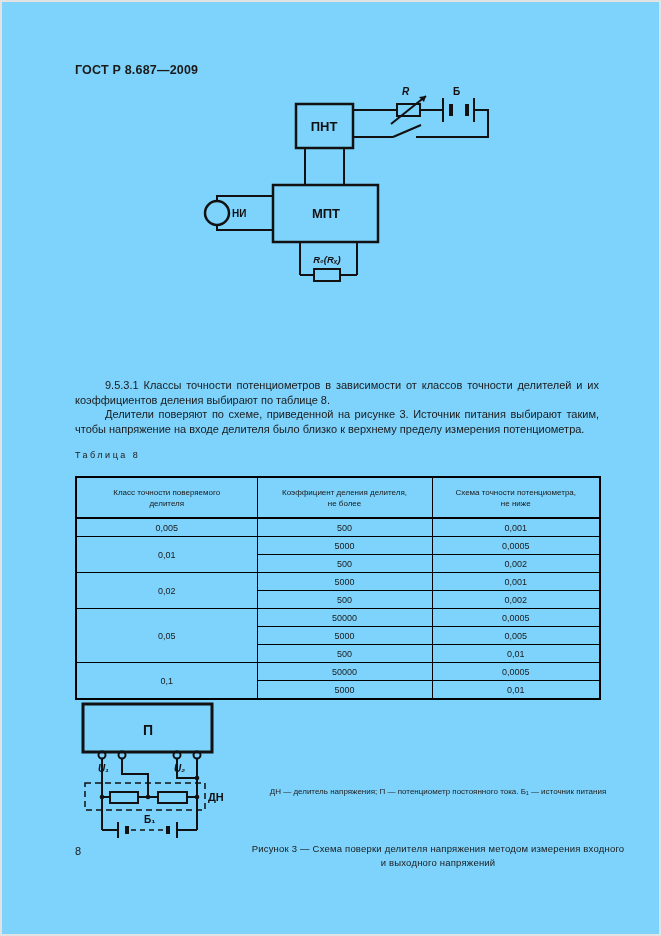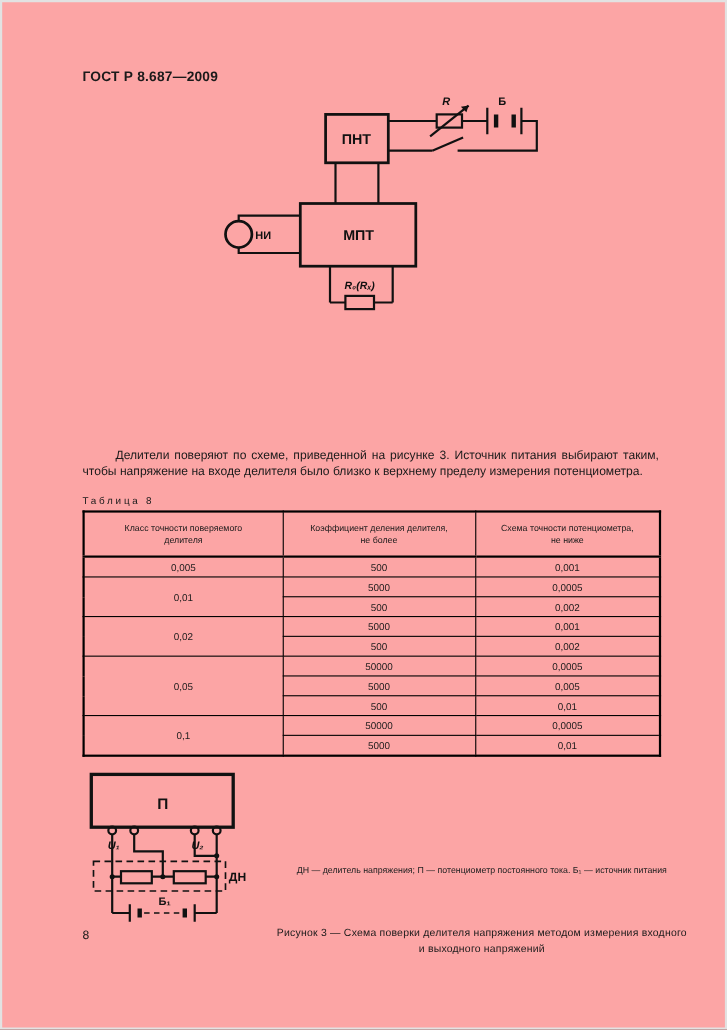--- a/index.html
+++ b/index.html
@@ -1,39 +1,39 @@
 <!DOCTYPE html>
 <html><head>
 <meta charset="utf-8">
 <style>
   html,body{margin:0;padding:0;background:#888;}
   .page{
     position:relative;
     width:661px;height:936px;
-    background:#fca5a5;
+    background:#7dd3fc;
     box-shadow:inset 0 0 0 2px #e2e2e2;
     font-family:"Liberation Sans","DejaVu Sans",sans-serif;
     color:#1a1a1a;
     overflow:hidden;
   }
   .abs{position:absolute;}
   .doc-header{top:63px;left:75px;font-size:12.5px;font-weight:bold;letter-spacing:.2px;}
   .fig-caption-small{
     left:70px;width:530px;top:289px;
     font-size:8px;line-height:12px;text-align:center;white-space:pre-line;color:#222;
   }
   .fig-title{
     left:70px;width:530px;top:318px;
     font-size:9.5px;text-align:center;letter-spacing:.2px;
   }
   .bodytext{left:75px;width:524px;font-size:11px;line-height:15px;text-align:justify;text-indent:30px;}
   .bold{font-weight:bold;}
   .table-label{top:450px;left:75px;font-size:9px;letter-spacing:2.5px;}
   table.gost{
-    position:absolute;top:464px;left:75px;
+    position:absolute;top:476px;left:75px;
     border-collapse:collapse;width:524px;table-layout:fixed;
   }
   table.gost th,table.gost td{
     border:1px solid #000;text-align:center;vertical-align:middle;padding:0 4px;
   }
   table.gost th{
     font-size:8px;font-weight:normal;line-height:11px;height:39px;white-space:pre-line;
     border-bottom:2px solid #000;
   }
   table.gost{border:2px solid #000;}
@@ -108,20 +108,21 @@
       <line x1="120" y1="157" x2="120" y2="190"></line>
       <line x1="177" y1="157" x2="177" y2="190"></line>
       <line x1="120" y1="190" x2="134" y2="190"></line>
       <rect x="134" y="184" width="26" height="12"></rect>
       <line x1="160" y1="190" x2="177" y2="190"></line>
     </g>
     <text x="147" y="178" text-anchor="middle" class="lbl-r0">R₀(Rₓ)</text>
   </svg>
 
 
+  <div class="abs bodytext" style="top:378px;">9.5.3.1 Классы точности потенциометров в зависимости от классов точности делителей и их коэффициентов деления выбирают по таблице 8.</div>
   <div class="abs bodytext" style="top:407px;">Делители поверяют по схеме, приведенной на рисунке 3. Источник питания выбирают таким, чтобы напряжение на входе делителя было близко к верхнему пределу измерения потенциометра.</div>
 
   <div class="abs table-label">Таблица 8</div>
   <table class="gost">
     <colgroup>
         <col style="width:181px">
         <col style="width:175px">
         <col style="width:168px">
       </colgroup>
     <thead>

